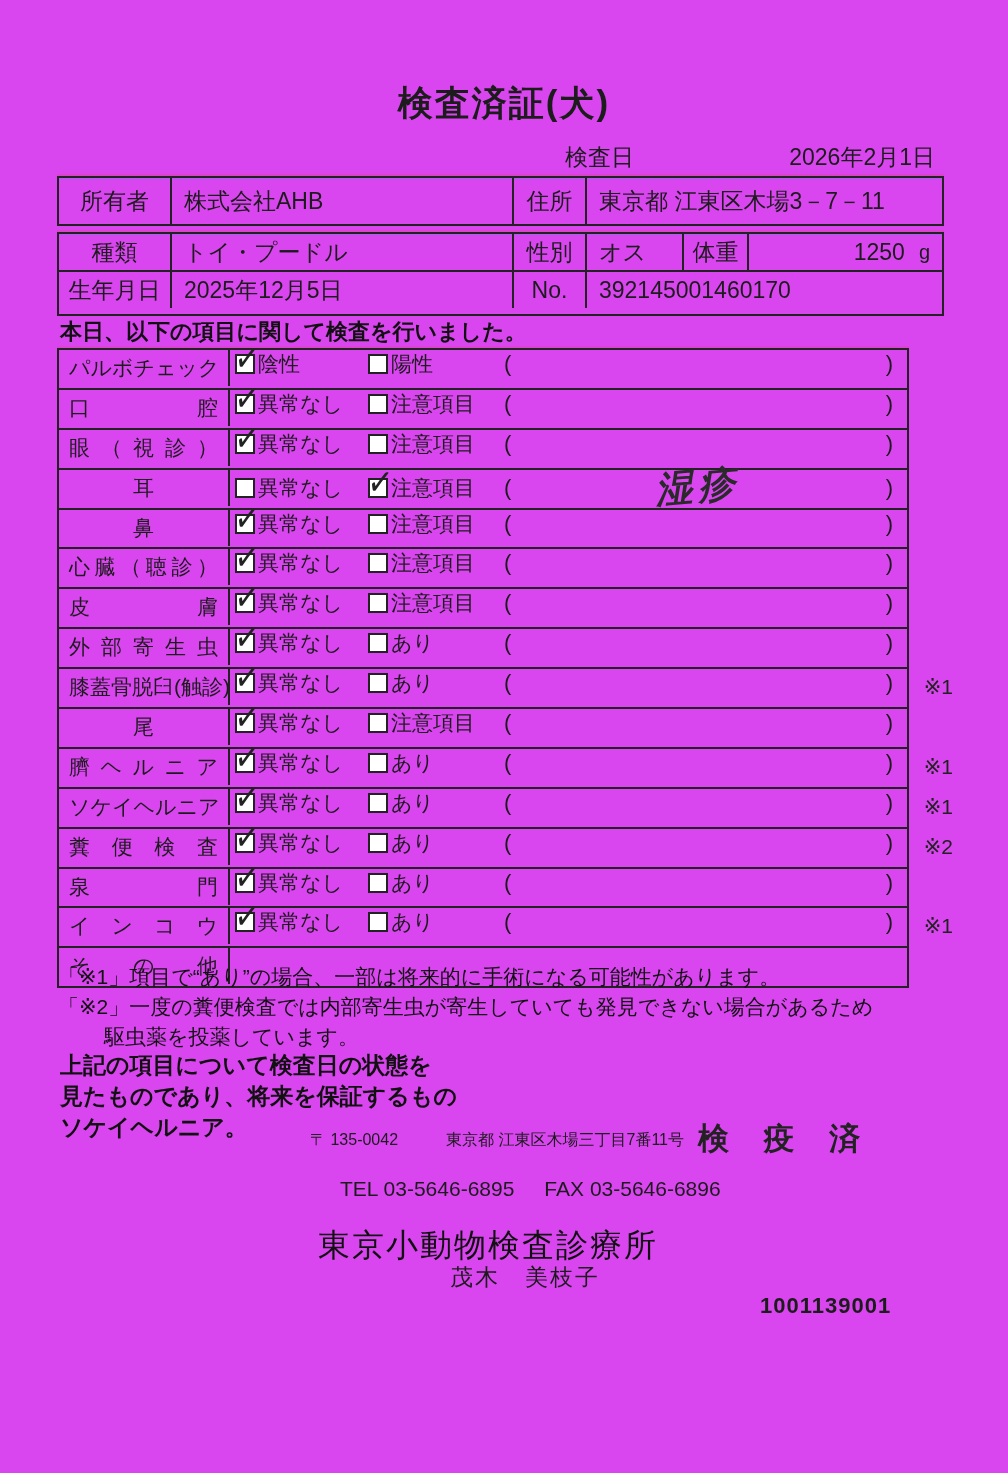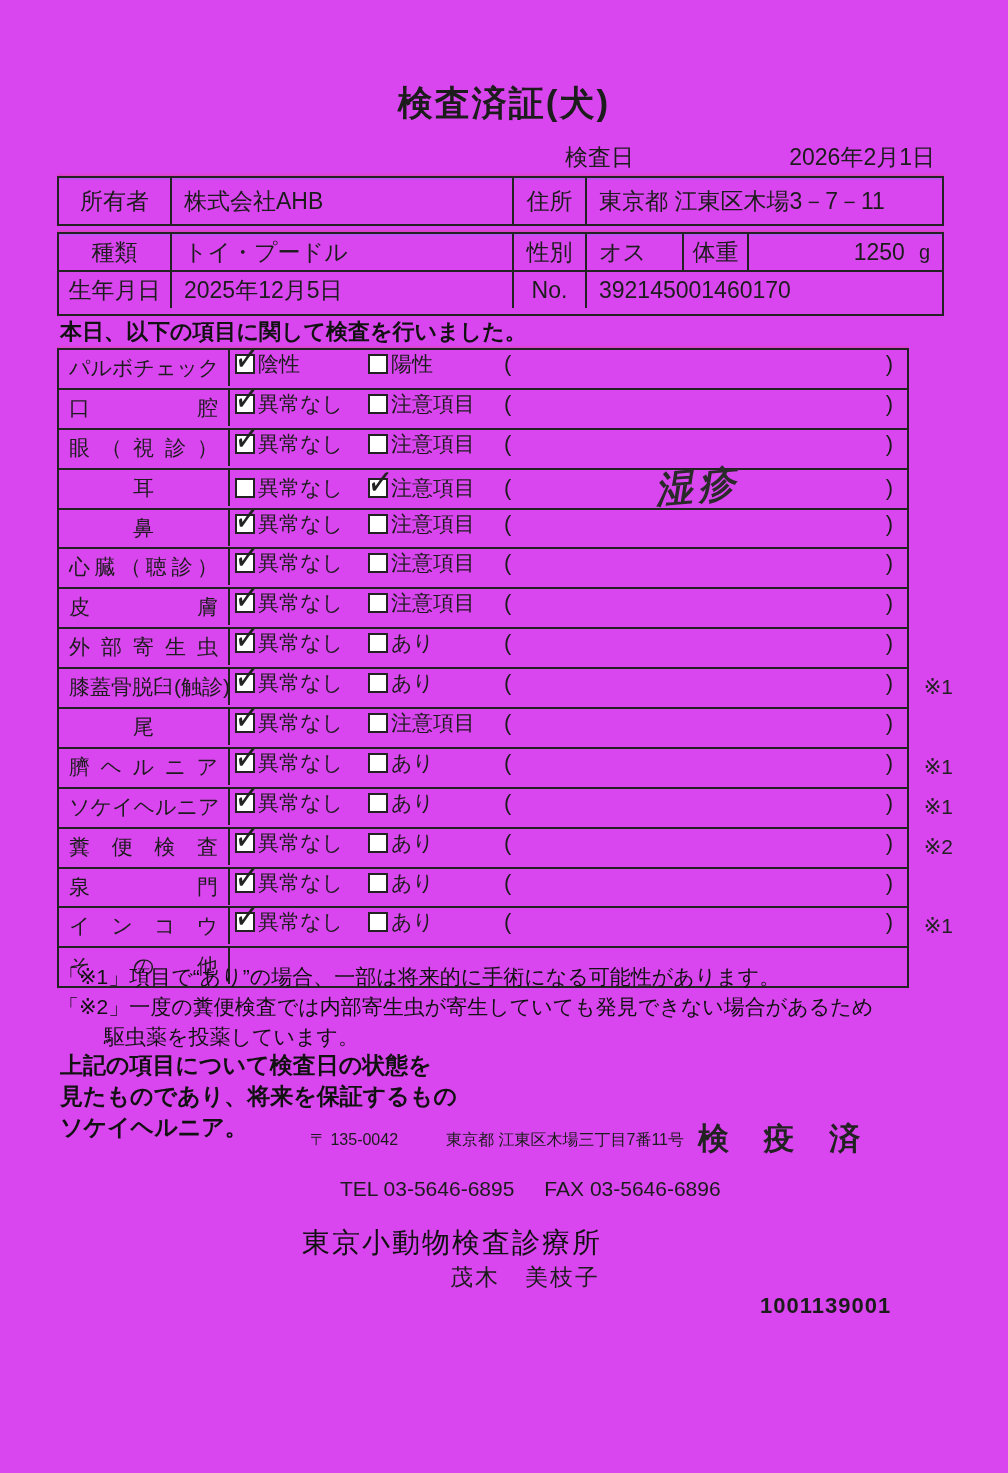--- a/index.html
+++ b/index.html
@@ -66,21 +66,21 @@
   }
   .refmark{position:absolute; right:-46px; top:6px; font-size:21px; color:#222;}
 
   
   .footnotes{position:absolute; top:962px; left:58px; font-size:21px; line-height:1.42; color:#111;}
   .fn-indent{padding-left:46px;}
   .disclaimer{position:absolute; top:1050px; left:60px; font-size:23px; font-weight:bold; line-height:1.35; color:#111;}
   .stamp{position:absolute; top:1083px; left:698px; font-size:31px; font-weight:bold; letter-spacing:13px; color:#222;margin-top:35px;}
   .postal-line{position:absolute; top:1130px; left:310px; font-size:16px; display:flex; gap:48px; white-space:nowrap;}
   .tel-line{position:absolute; top:1177px; left:340px; font-size:21px; display:flex; gap:30px; white-space:nowrap;}
-  .clinic-name{position:absolute; top:1224px; left:302px; font-size:28px; letter-spacing:2px; color:#111;}
+  .clinic-name{position:absolute; top:1224px; left:318px; font-size:32px; letter-spacing:2px; color:#111;}
   .clinic-person{position:absolute; top:1262px; left:450px; font-size:23px; letter-spacing:2px;}
   .doc-number{position:absolute; top:1293px; left:760px; font-size:22px; letter-spacing:1px;font-weight:bold;}
 </style>
 </head>
 <body>
 
 <div class="page">
 
   <div class="doc-title">検査済証(犬)</div>
 

